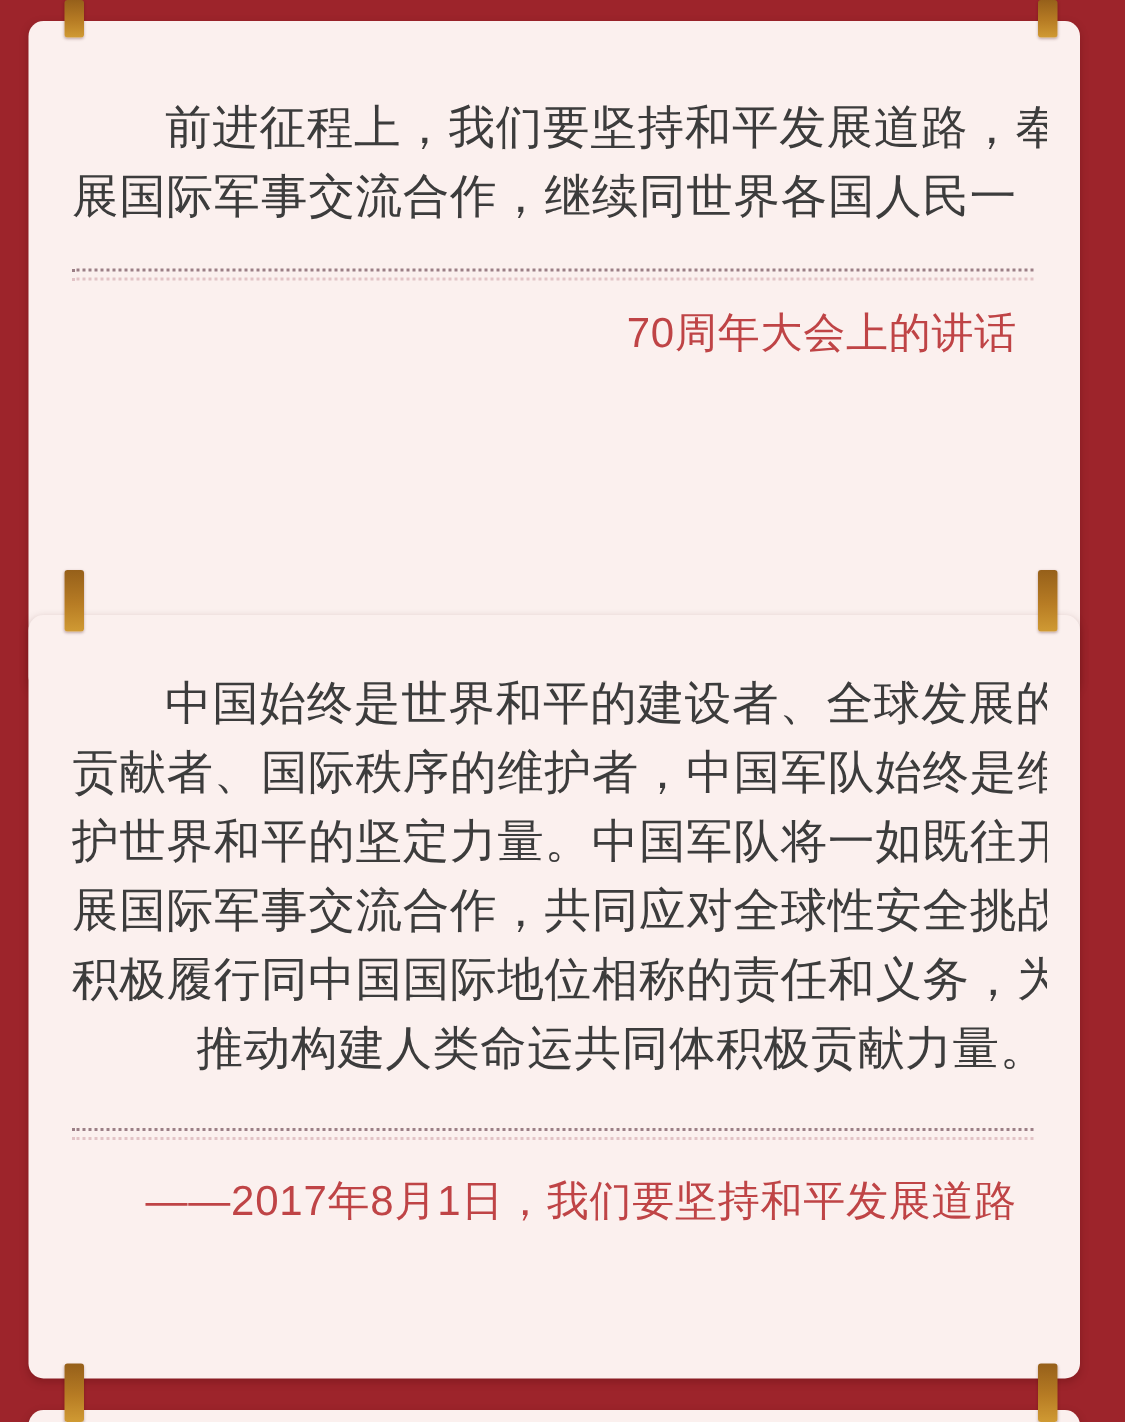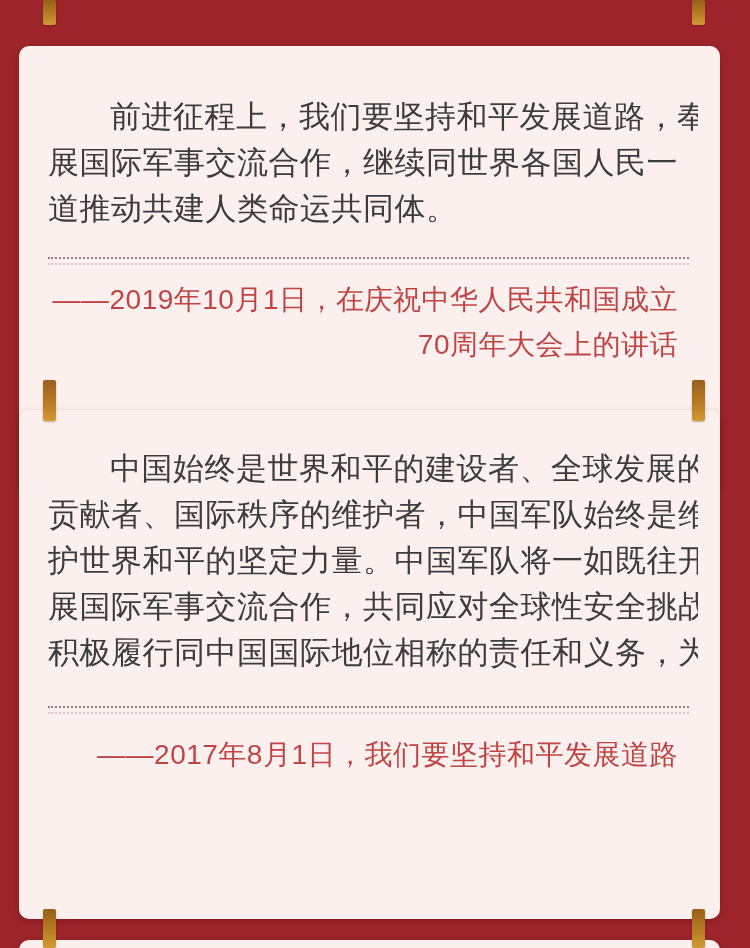--- a/index.html
+++ b/index.html
@@ -16,21 +16,21 @@
   }
   .card {
     position: absolute;
     left: 19px;
     width: 701px;
     background: #fbf0ee;
     border-radius: 10px;
     box-shadow: 0 2px 6px rgba(60, 0, 0, 0.25);
     box-sizing: border-box;
   }
-  .card-1 { top: 14px;  height: 447px; margin-top: 32px; }
+  .card-1 { top: 14px;  height: 447px; }
   .card-2 { top: 410px; height: 509px; }
   .card-3 { top: 940px; height: 30px; }
 
   .quote {
     margin: 0 22px 0 29px;
     color: #3c3c3c;
     font-size: 31px;
     letter-spacing: 0.5px;
   }
   .card-1 .quote { padding-top: 48px; }
@@ -82,39 +82,38 @@
 </style>
 </head>
 <body>
 
 <div class="stage">
 
   <section class="card card-1">
     <div class="quote">
       <div class="quote-line indent">前进征程上，我们要坚持和平发展道路，奉</div>
       <div class="quote-line">展国际军事交流合作，继续同世界各国人民一</div>
-      <div class="quote-line">道推动共建人类命运共同体。</div>
     </div>
     <div class="separator">
       <div class="dots-row"></div>
       <div class="dots-row light"></div>
     </div>
     <div class="attribution">
-      <div class="attribution-line">——2019年10月1日，在庆祝中华人民共和国成立</div>
       <div class="attribution-line">70周年大会上的讲话</div>
     </div>
   </section>
 
   <section class="card card-2">
     <div class="quote">
       <div class="quote-line indent">中国始终是世界和平的建设者、全球发展的</div>
       <div class="quote-line">贡献者、国际秩序的维护者，中国军队始终是维</div>
       <div class="quote-line">护世界和平的坚定力量。中国军队将一如既往开</div>
       <div class="quote-line">展国际军事交流合作，共同应对全球性安全挑战，</div>
       <div class="quote-line">积极履行同中国国际地位相称的责任和义务，为</div>
+      <div class="quote-line">推动构建人类命运共同体积极贡献力量。</div>
     </div>
     <div class="separator">
       <div class="dots-row"></div>
       <div class="dots-row light"></div>
     </div>
     <div class="attribution">
       <div class="attribution-line">——2017年8月1日，我们要坚持和平发展道路</div>
     </div>
   </section>
 

